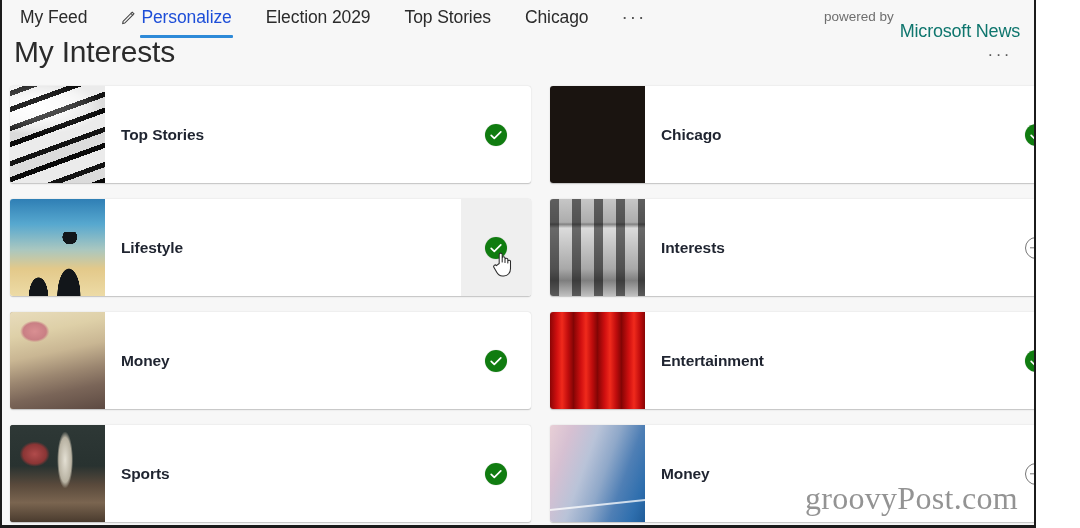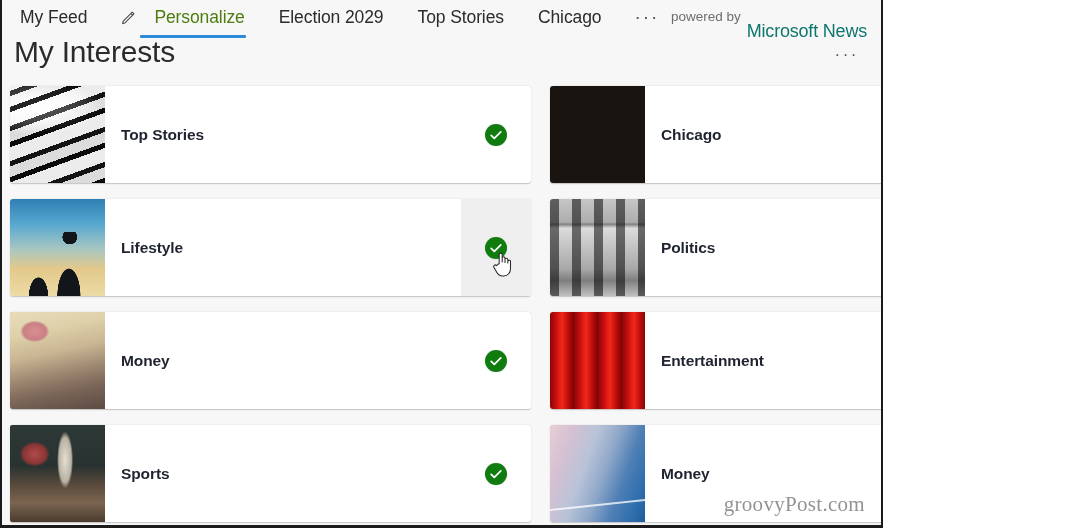--- a/index.html
+++ b/index.html
@@ -12,21 +12,21 @@
     width: 1080px;
     height: 528px;
     overflow: hidden;
     font-family: "Liberation Sans", sans-serif;
     -webkit-font-smoothing: antialiased;
   }
 
   
   .window {
     position: relative;
-    width: 883px;
+    width: 1036px;
     height: 528px;
     box-sizing: border-box;
     border-left: 2px solid #1b1b1b;
     border-right: 2px solid #1b1b1b;
     border-bottom: 3px solid #1b1b1b;
     background: #f7f7f7;
     overflow: hidden;
   }
 
   
@@ -60,21 +60,21 @@
   }
   .nav-item.first { padding-left: 8px; }
   .nav-item .pencil {
     display: inline-block;
     width: 15px;
     height: 15px;
     margin-right: 5px;
     flex: 0 0 auto;
   }
   .nav-item .pencil svg { display: block; }
-  .nav-item.active { color: #4d7c0f; font-weight: 400; gap: 13px; }
+  .nav-item.active { color: #1d4ed8; font-weight: 400; }
   .nav-underline {
     position: absolute;
     left: 17px;
     right: 17px;
     bottom: -4px;
     height: 3px;
     background: #2e8ad8;
     border-radius: 1px;
   }
   .nav-item.active.has-icon .nav-underline { left: 36px; right: 16px; }
@@ -240,21 +240,21 @@
     height: 28px;
     pointer-events: none;
   }
 
   
   .watermark {
     position: absolute;
     right: 16px;
     bottom: 8px;
     font-family: "Liberation Serif", serif;
-    font-size: 21px;
+    font-size: 32px;
     color: #8e8e8e;
     letter-spacing: 0.3px;
     opacity: 0.95;
     pointer-events: none;
     white-space: nowrap;
   }
 
   
   .th-topstories {
     background:
@@ -421,21 +421,21 @@
                   <path d="M7.2 13.5 V4.6 a1.5 1.5 0 0 1 3 0 V12 V8.2 a1.4 1.4 0 0 1 2.8 0 V12.4 V9.6 a1.4 1.4 0 0 1 2.8 0 V13 V11.2 a1.4 1.4 0 0 1 2.7 0 V18.4 c0 4.2 -2.6 7.6 -6.6 7.6 h-1.6 c-2.6 0 -4.2 -1.2 -5.4 -3.4 L2.0 17.4 a1.5 1.5 0 0 1 2.4 -1.8 Z" fill="#ffffff" stroke="#2b2b2b" stroke-width="1.05" stroke-linejoin="round"></path>
                 </svg></span>
             </div>
           </div>
         </div>
       </div>
       <div class="card-slot">
         <div class="card">
           <div class="thumb th-politics"></div>
           <div class="card-body">
-            <div class="card-title">Politics</div>
+            <div class="card-title">Interests</div>
             <div class="toggle-zone">
               <div class="toggle off" style="border-color: rgb(118, 118, 118);"></div>
             </div>
           </div>
         </div>
       </div>
       <div class="card-slot">
         <div class="card">
           <div class="thumb th-news"></div>
           <div class="card-body">

